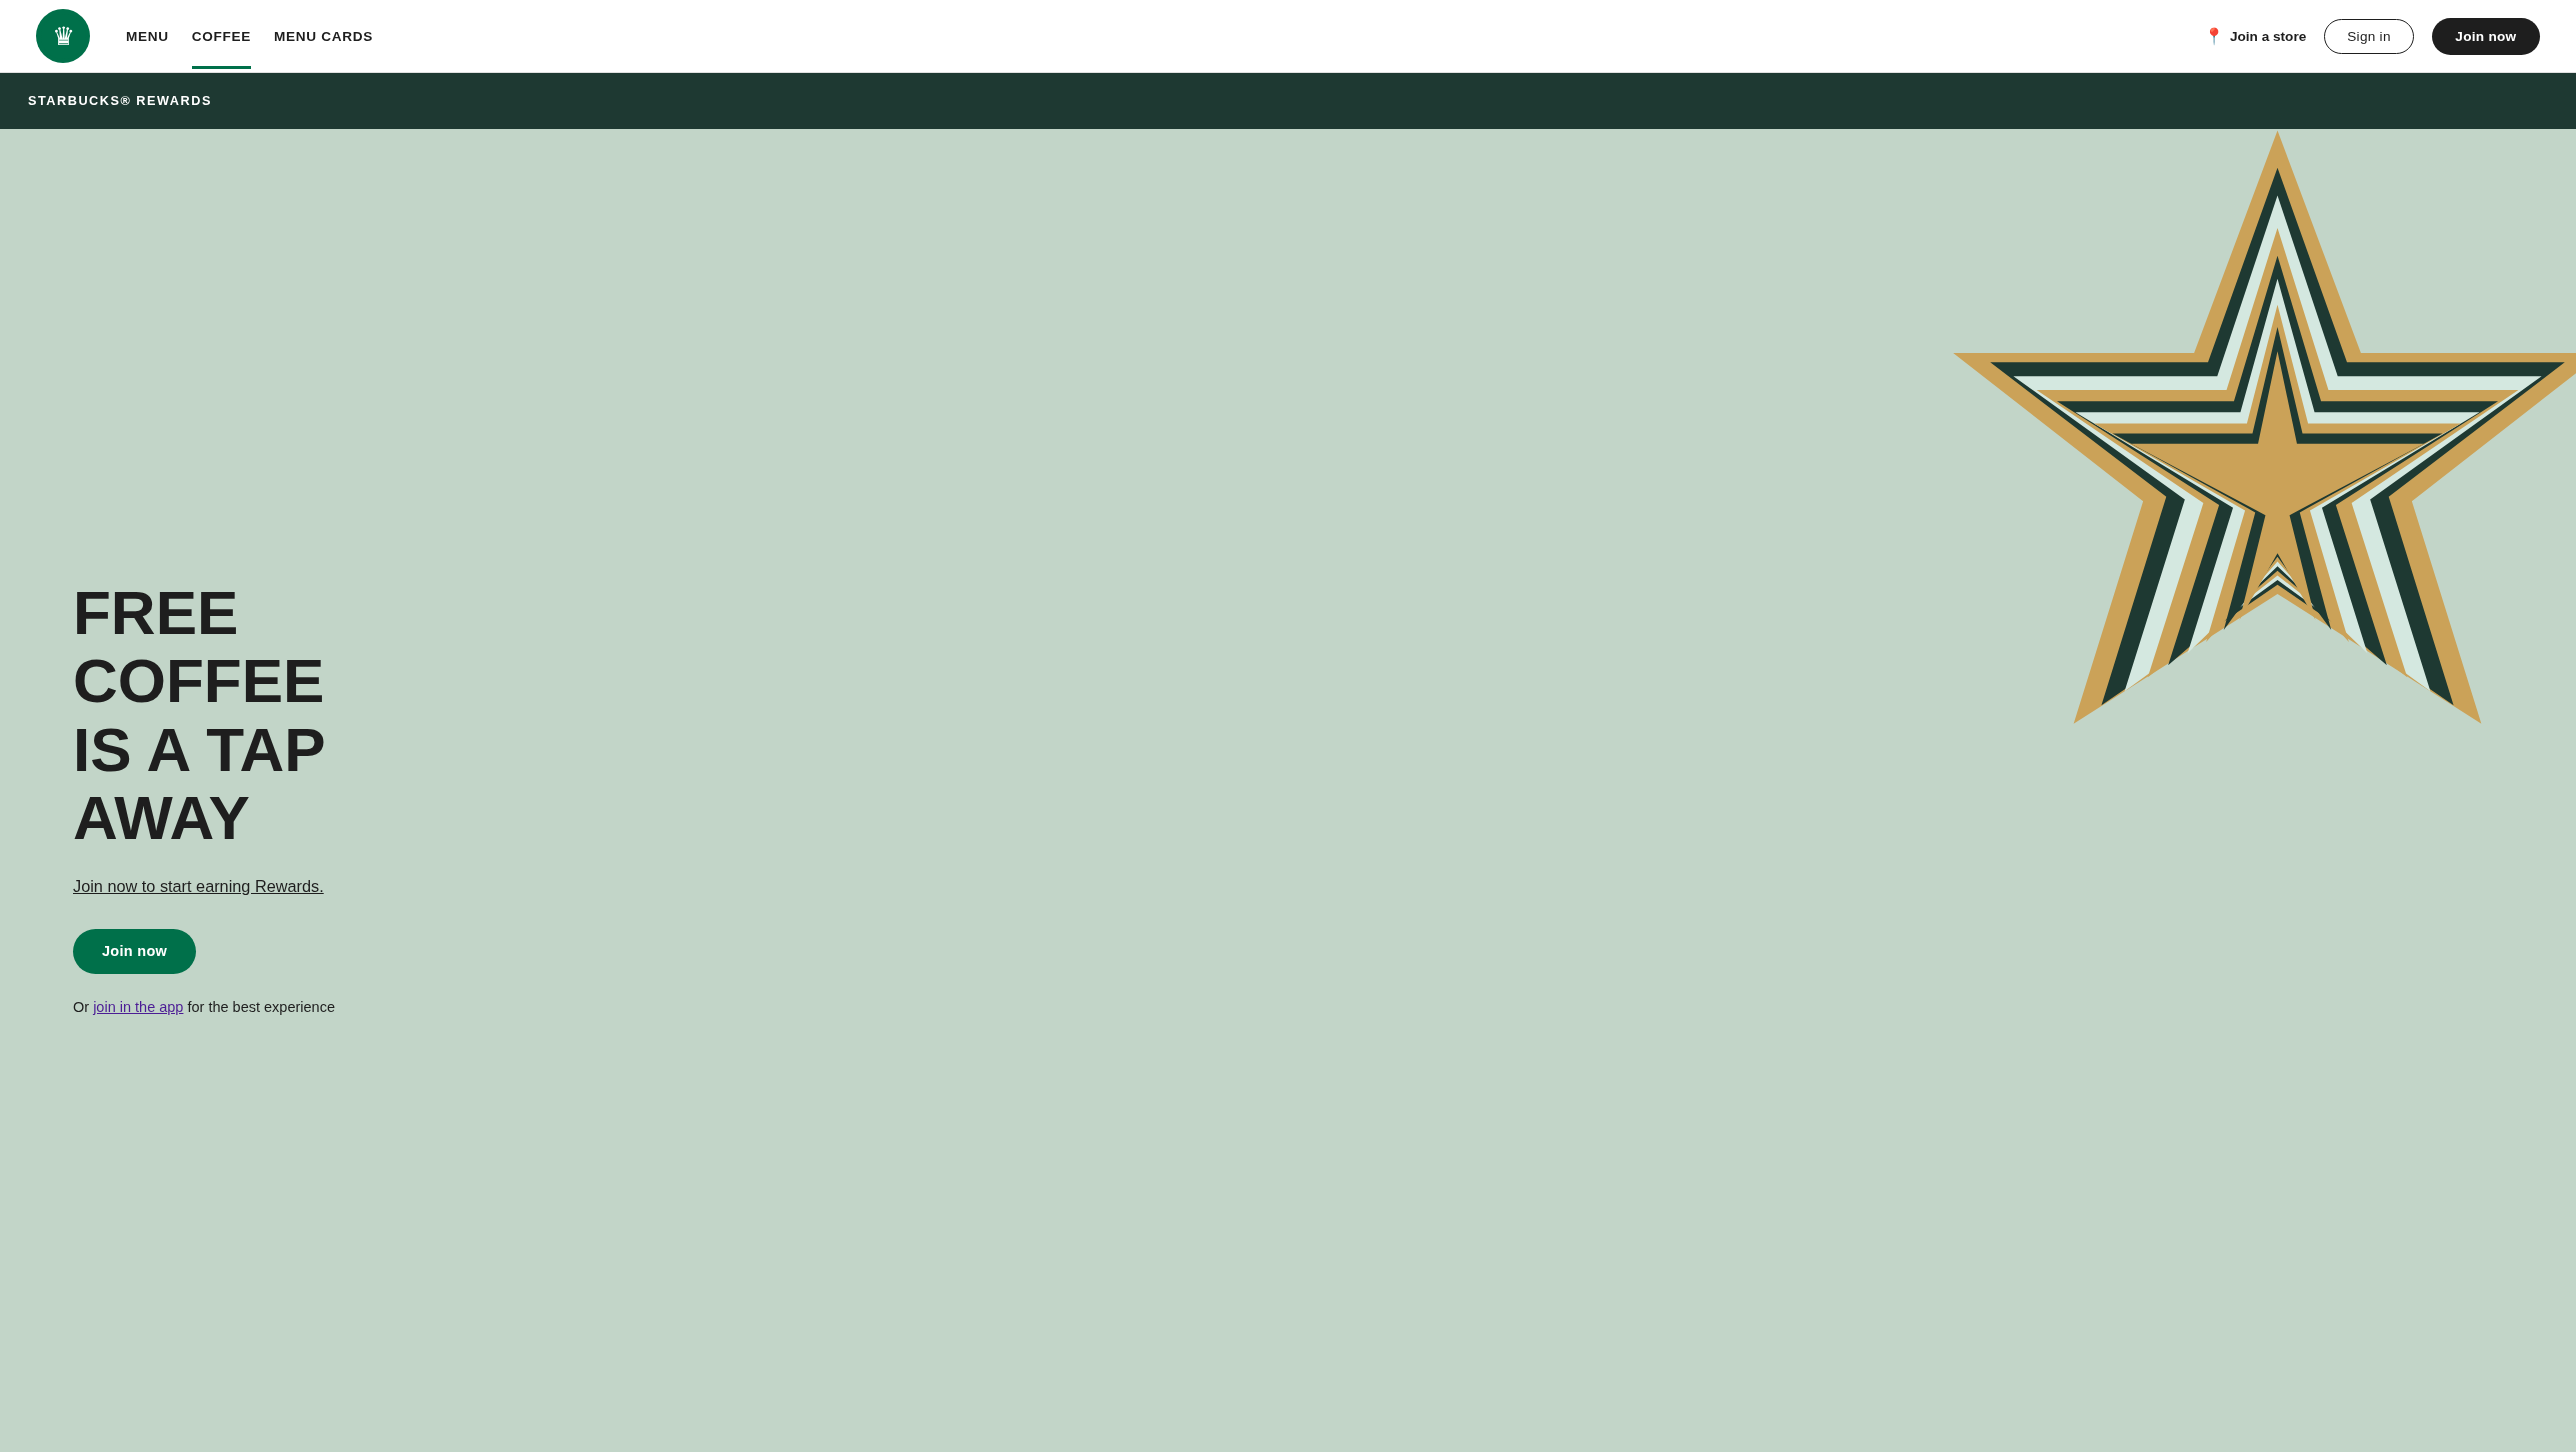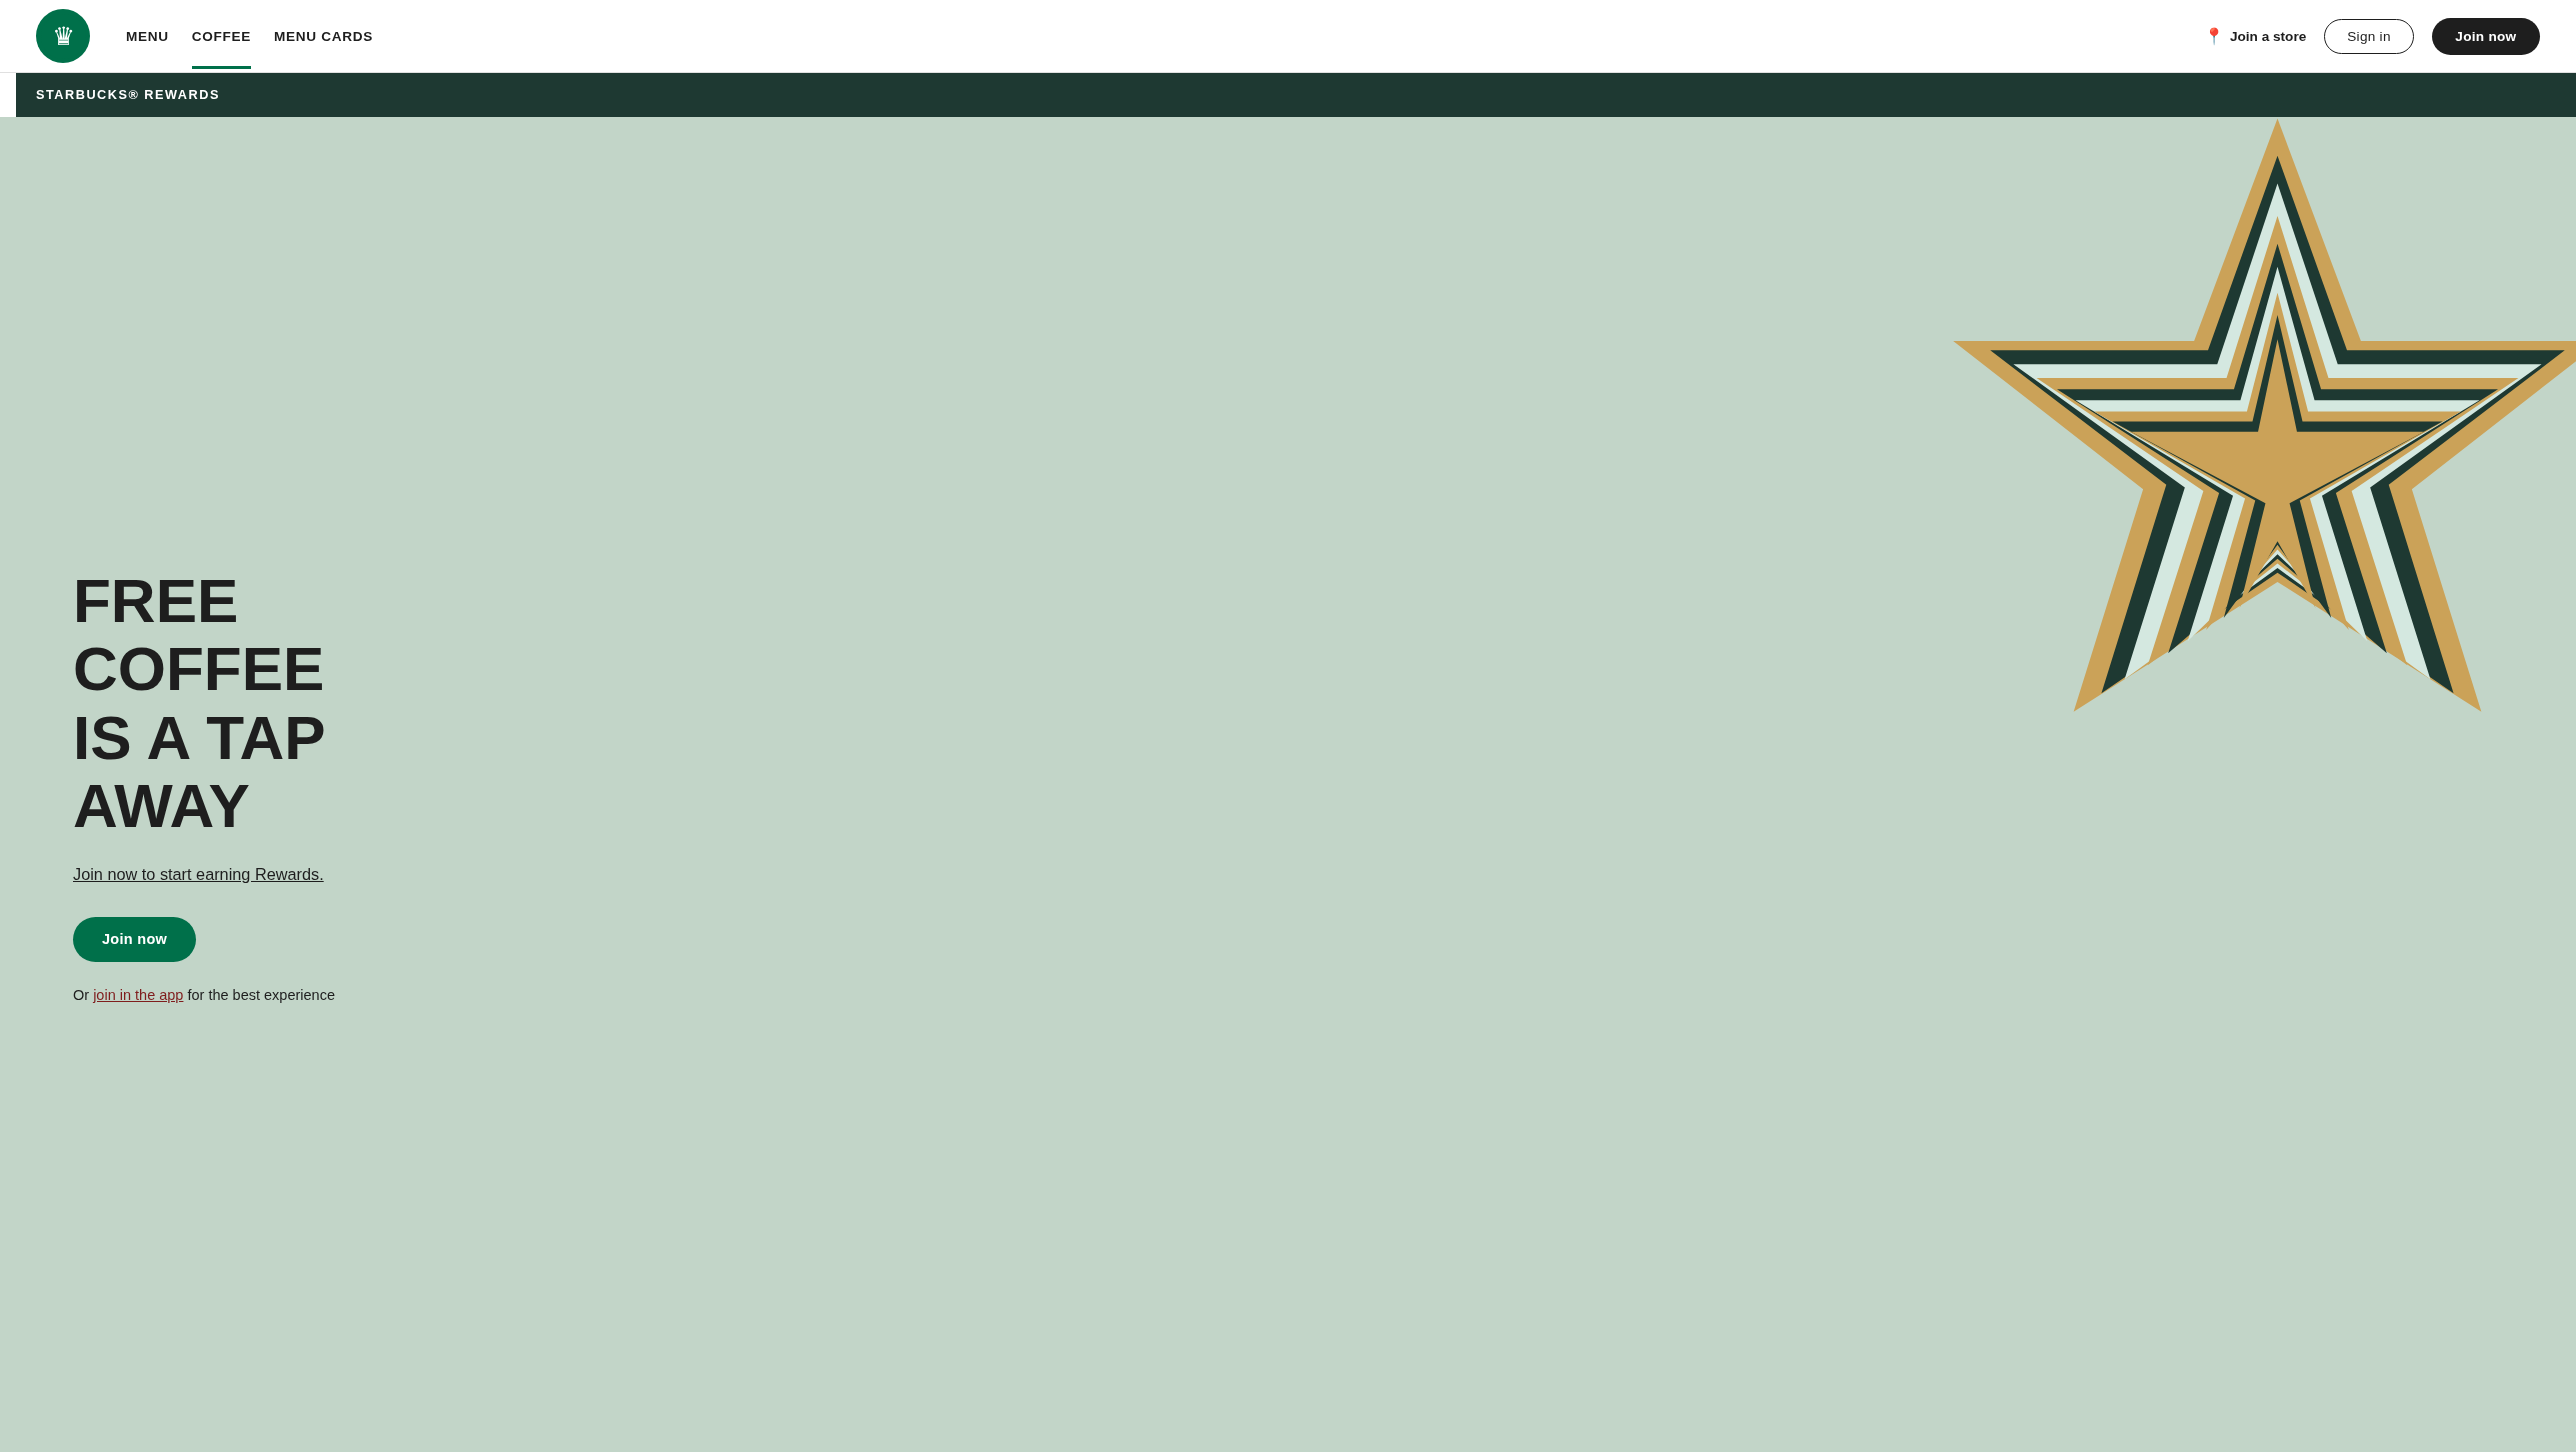--- a/index.html
+++ b/index.html
@@ -108,25 +108,24 @@
       font-size: 13.6px;
       font-weight: 700;
       color: #fff;
       cursor: pointer;
       letter-spacing: 0.02em;
     }
 
     
     .sub-nav {
       background: #1e3932;
-      padding: 0 20px;
-      height: 44px;
-      display: flex;
-      align-items: center;
-      margin-left: 16px;
+      padding: 0 28px;
+      height: 56px;
+      display: flex;
+      align-items: center;
     }
 
     .sub-nav-title {
       color: #fff;
       font-size: 12.7px;
       font-weight: 700;
       letter-spacing: 0.12em;
       text-transform: uppercase;
     }
 
@@ -177,21 +176,21 @@
       margin-bottom: 25px;
       letter-spacing: 0.02em;
     }
 
     .hero-app-text {
       font-size: 14.5px;
       color: #1e1e1e;
     }
 
     .hero-app-link {
-      color: #7f1d1d;
+      color: #4c1d95;
       text-decoration: underline;
       font-weight: 400;
       cursor: pointer;
     }
 
     
     .star-container {
       position: absolute;
       right: -73px;
       top: -54px;

